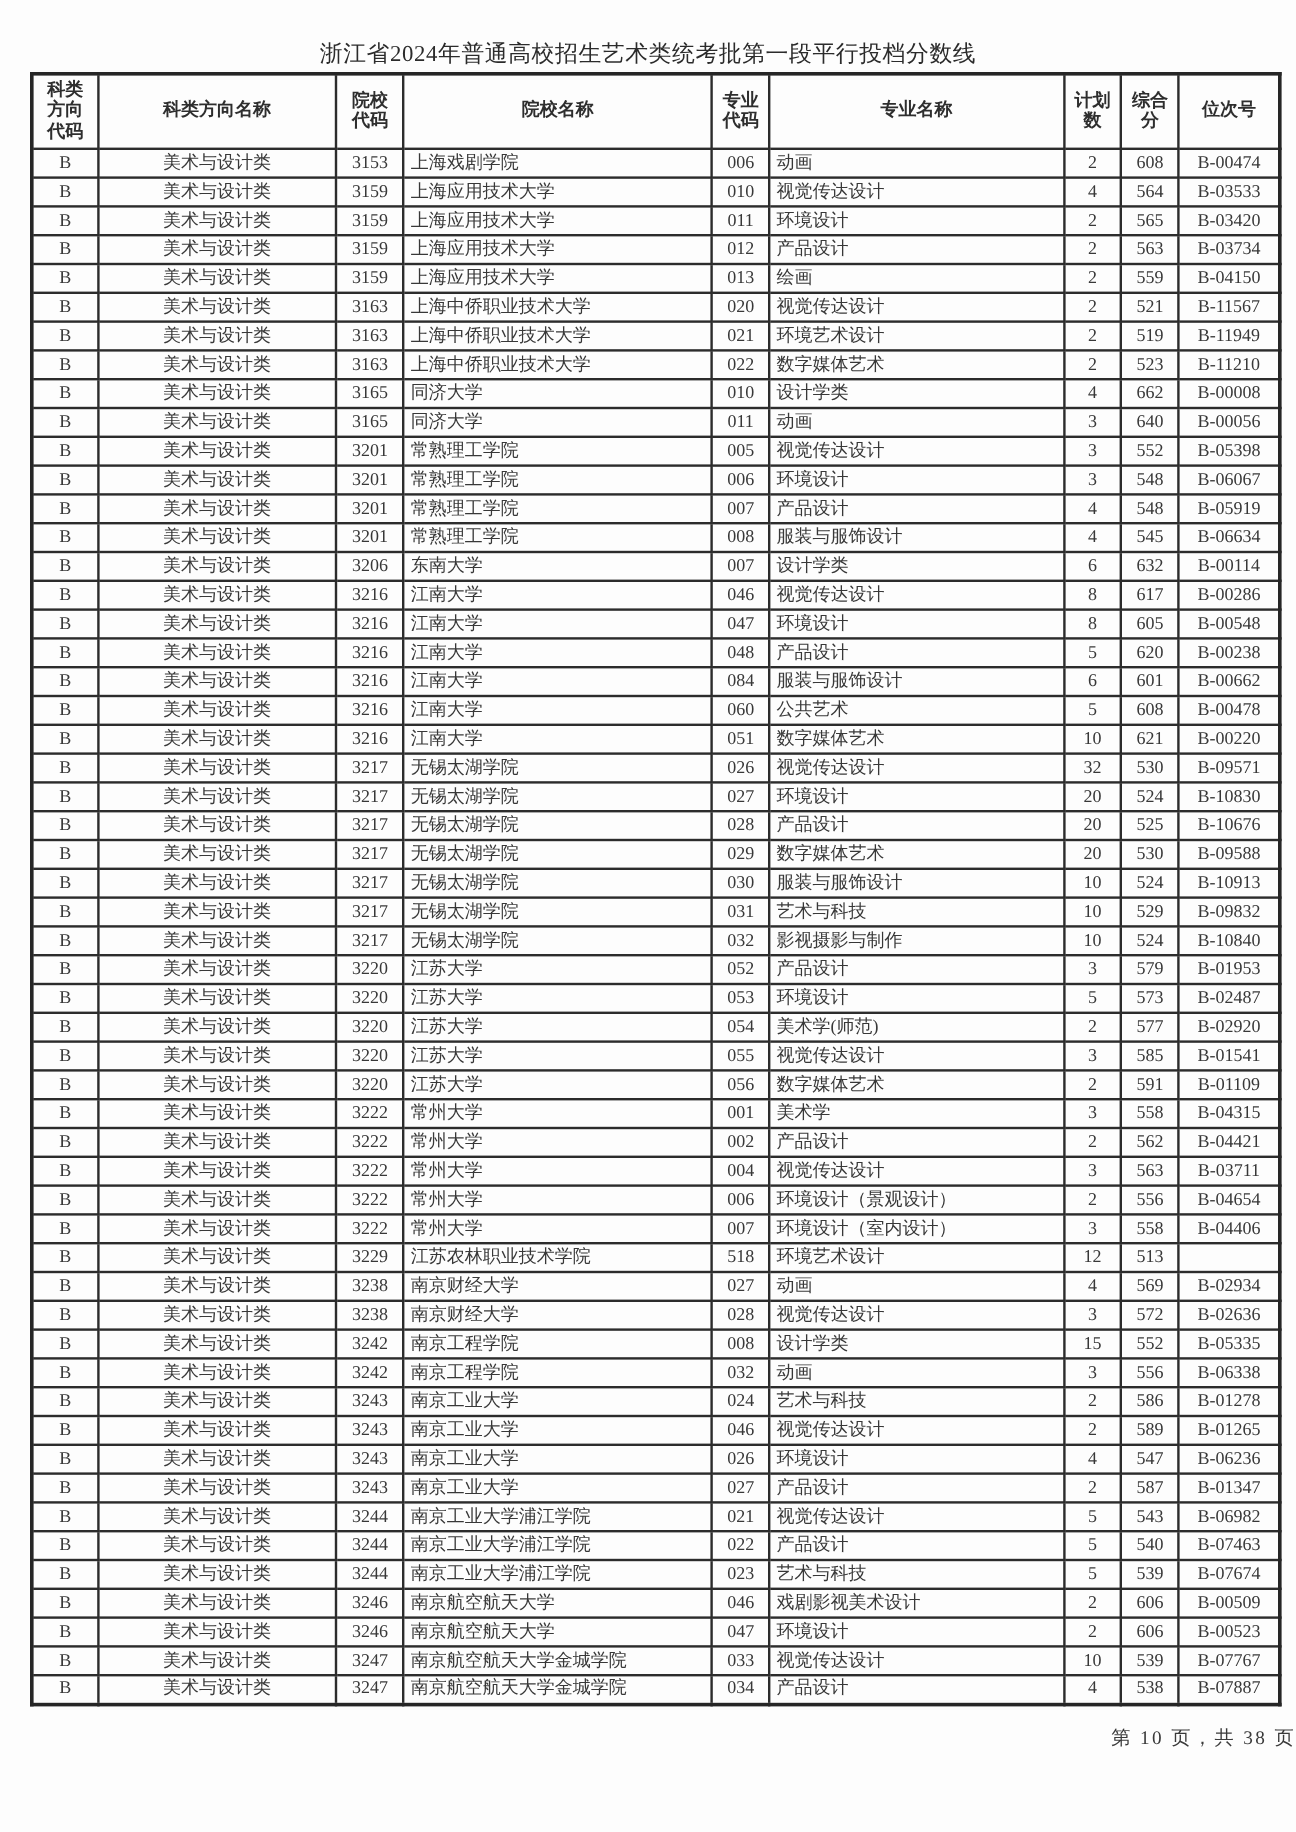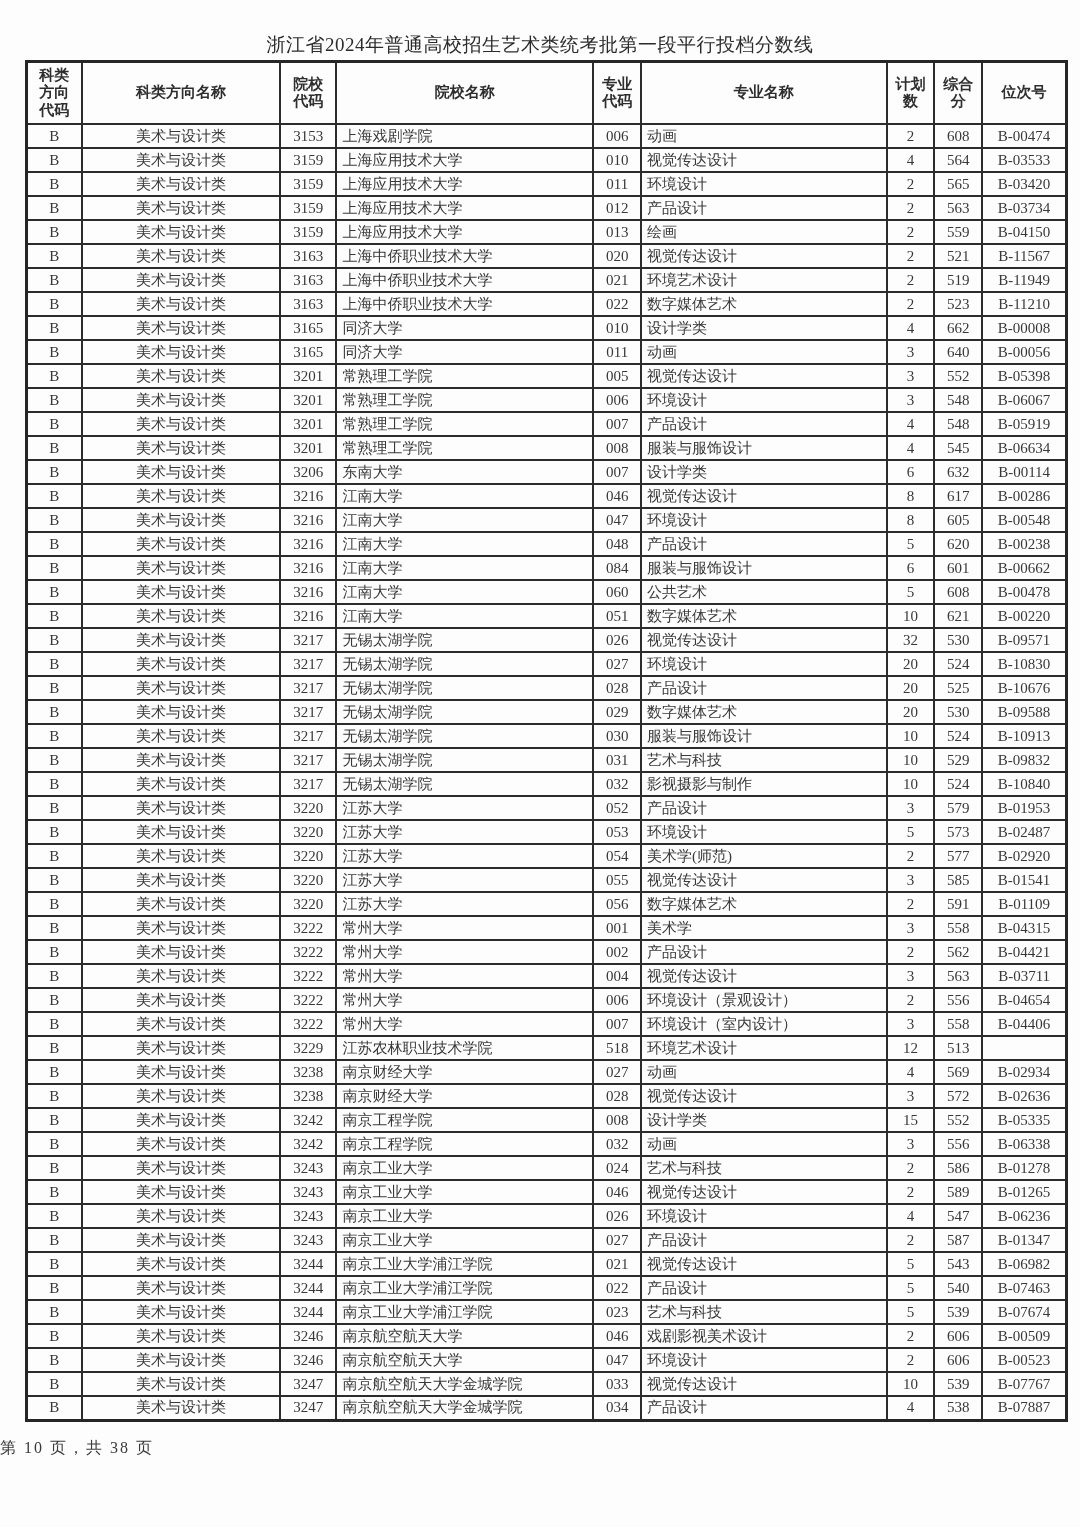--- a/index.html
+++ b/index.html
@@ -60,21 +60,21 @@
   col.c1 { width: 5.3%; }
   col.c2 { width: 19.1%; }
   col.c3 { width: 5.4%; }
   col.c4 { width: 24.7%; }
   col.c5 { width: 4.6%; }
   col.c6 { width: 23.6%; }
   col.c7 { width: 4.6%; }
   col.c8 { width: 4.6%; }
   col.c9 { width: 8.1%; }
   .page-footer {
-    text-align: left;
+    text-align: right;
     font-size: 16px;
     margin-top: 16px;
     letter-spacing: 2px;
     color: #3a3a3a;
   }
 </style>
 </head>
 <body>
 
 <div class="page-title">浙江省2024年普通高校招生艺术类统考批第一段平行投档分数线</div>

